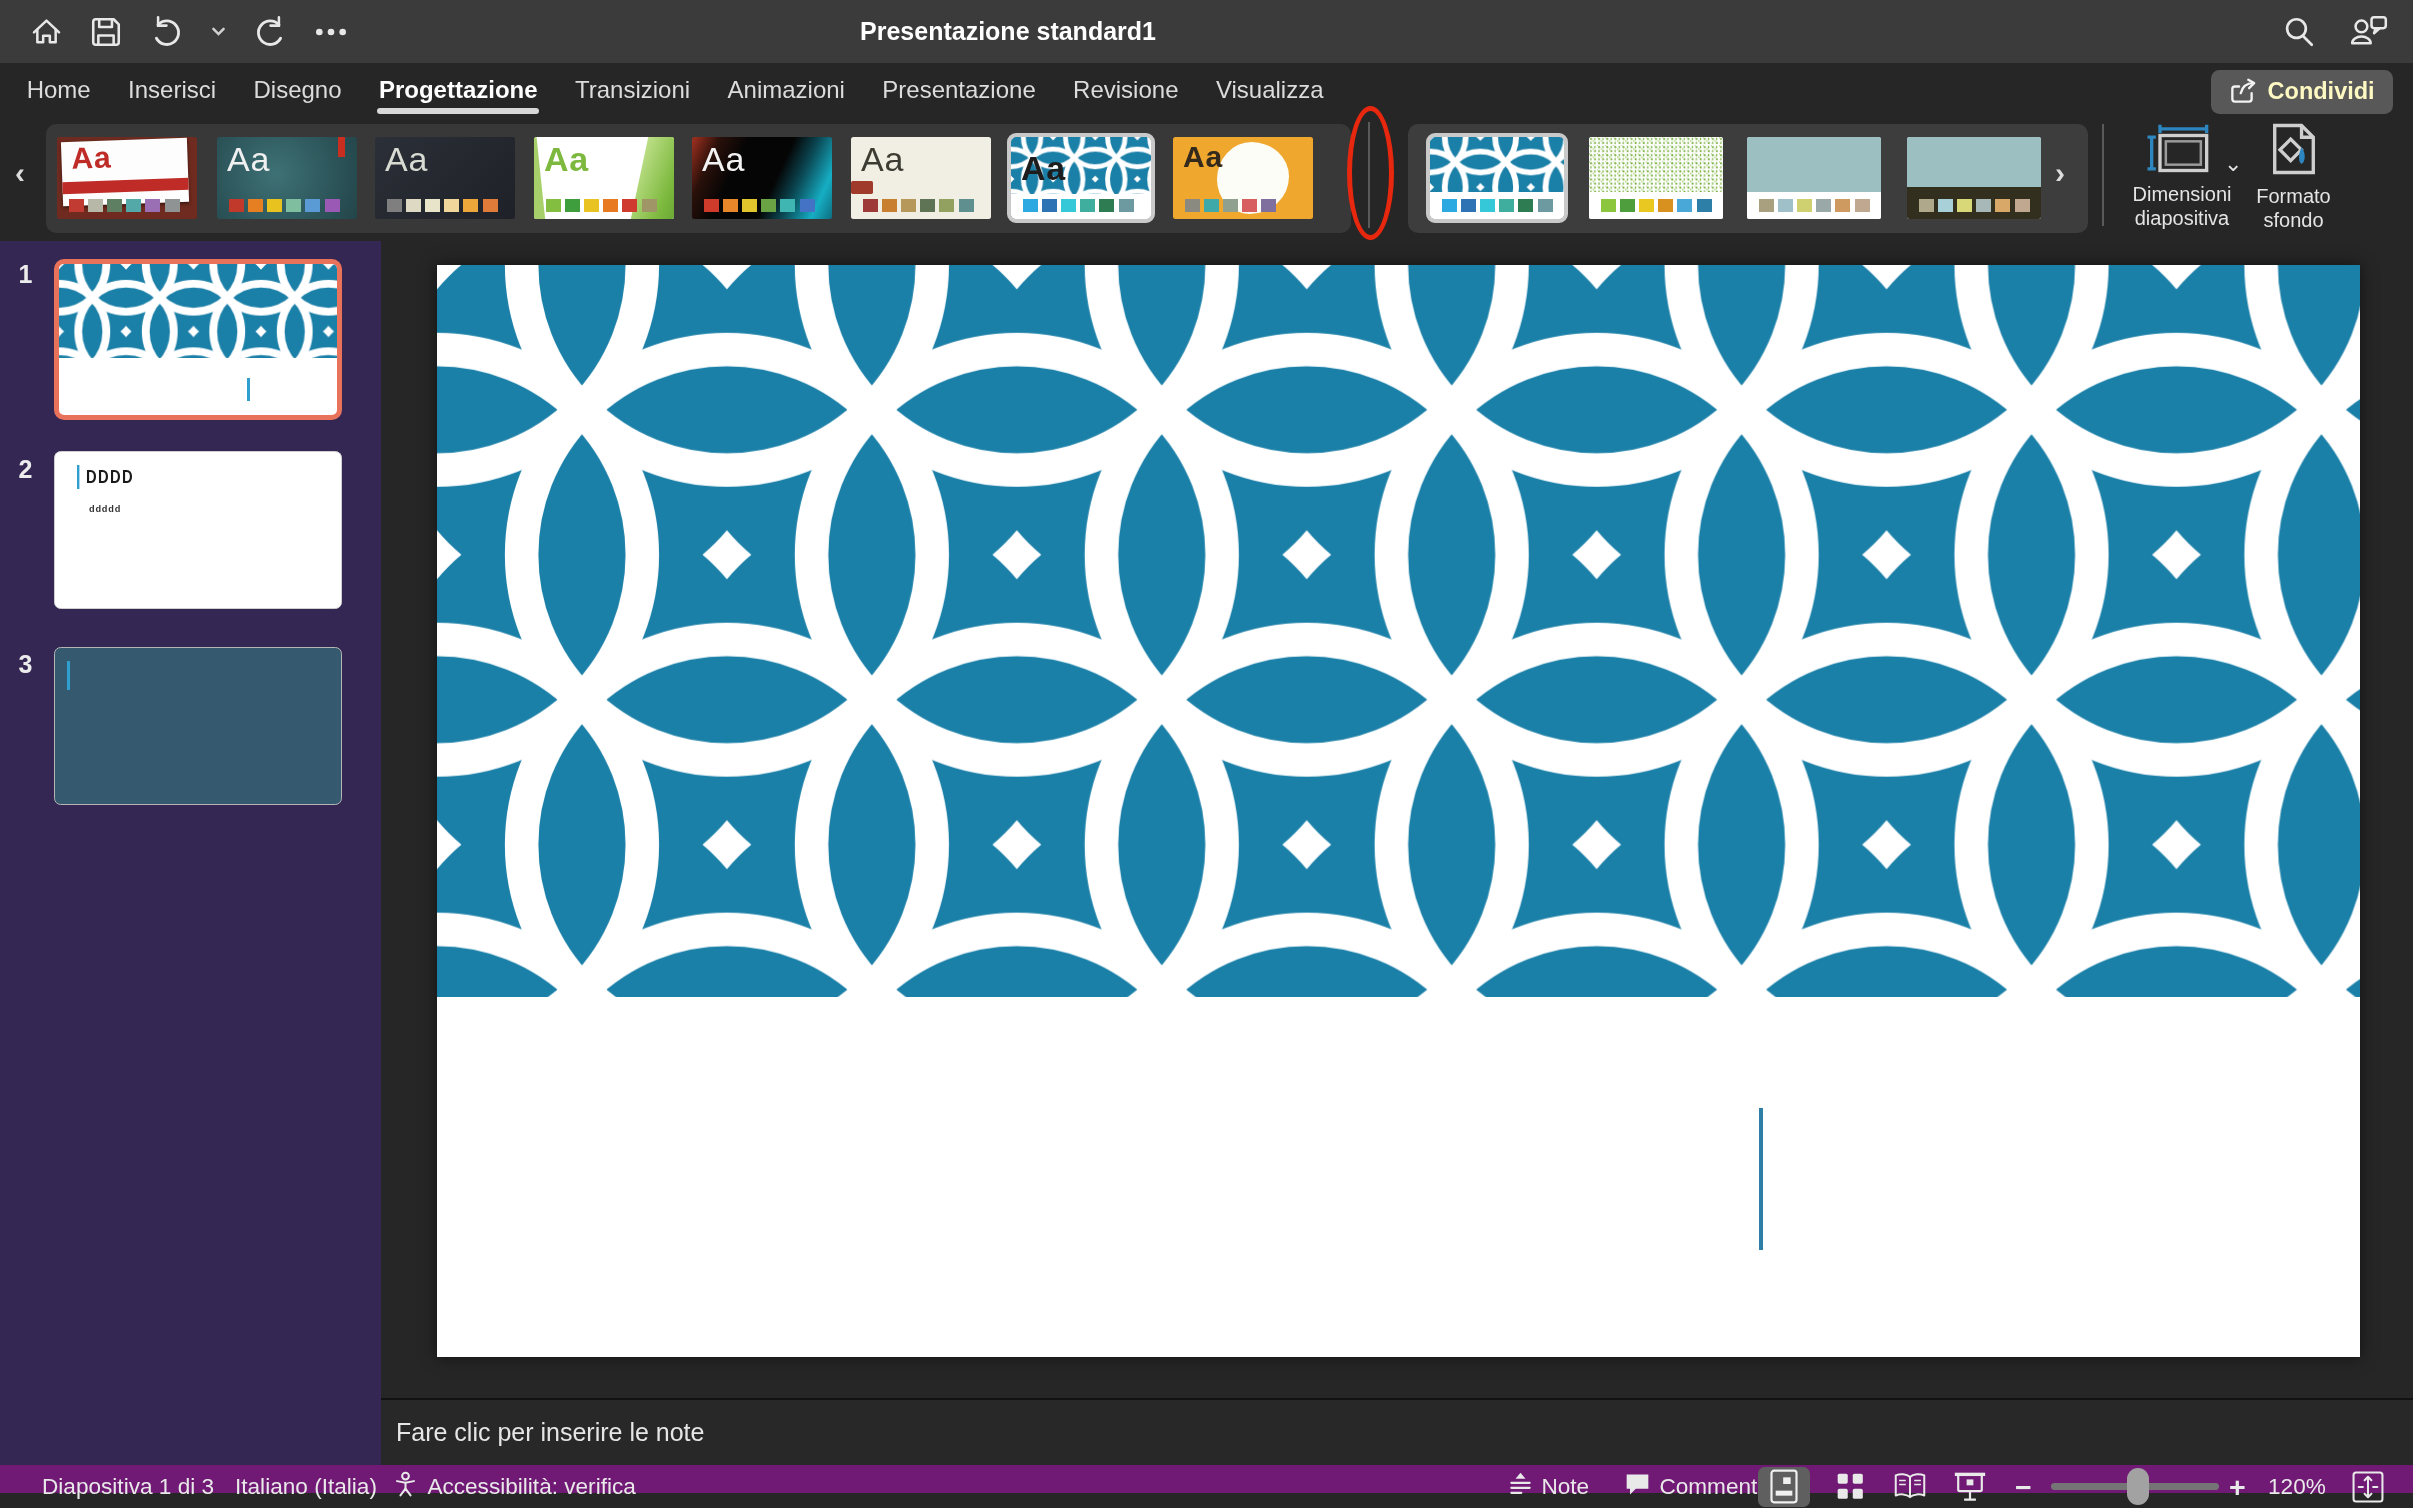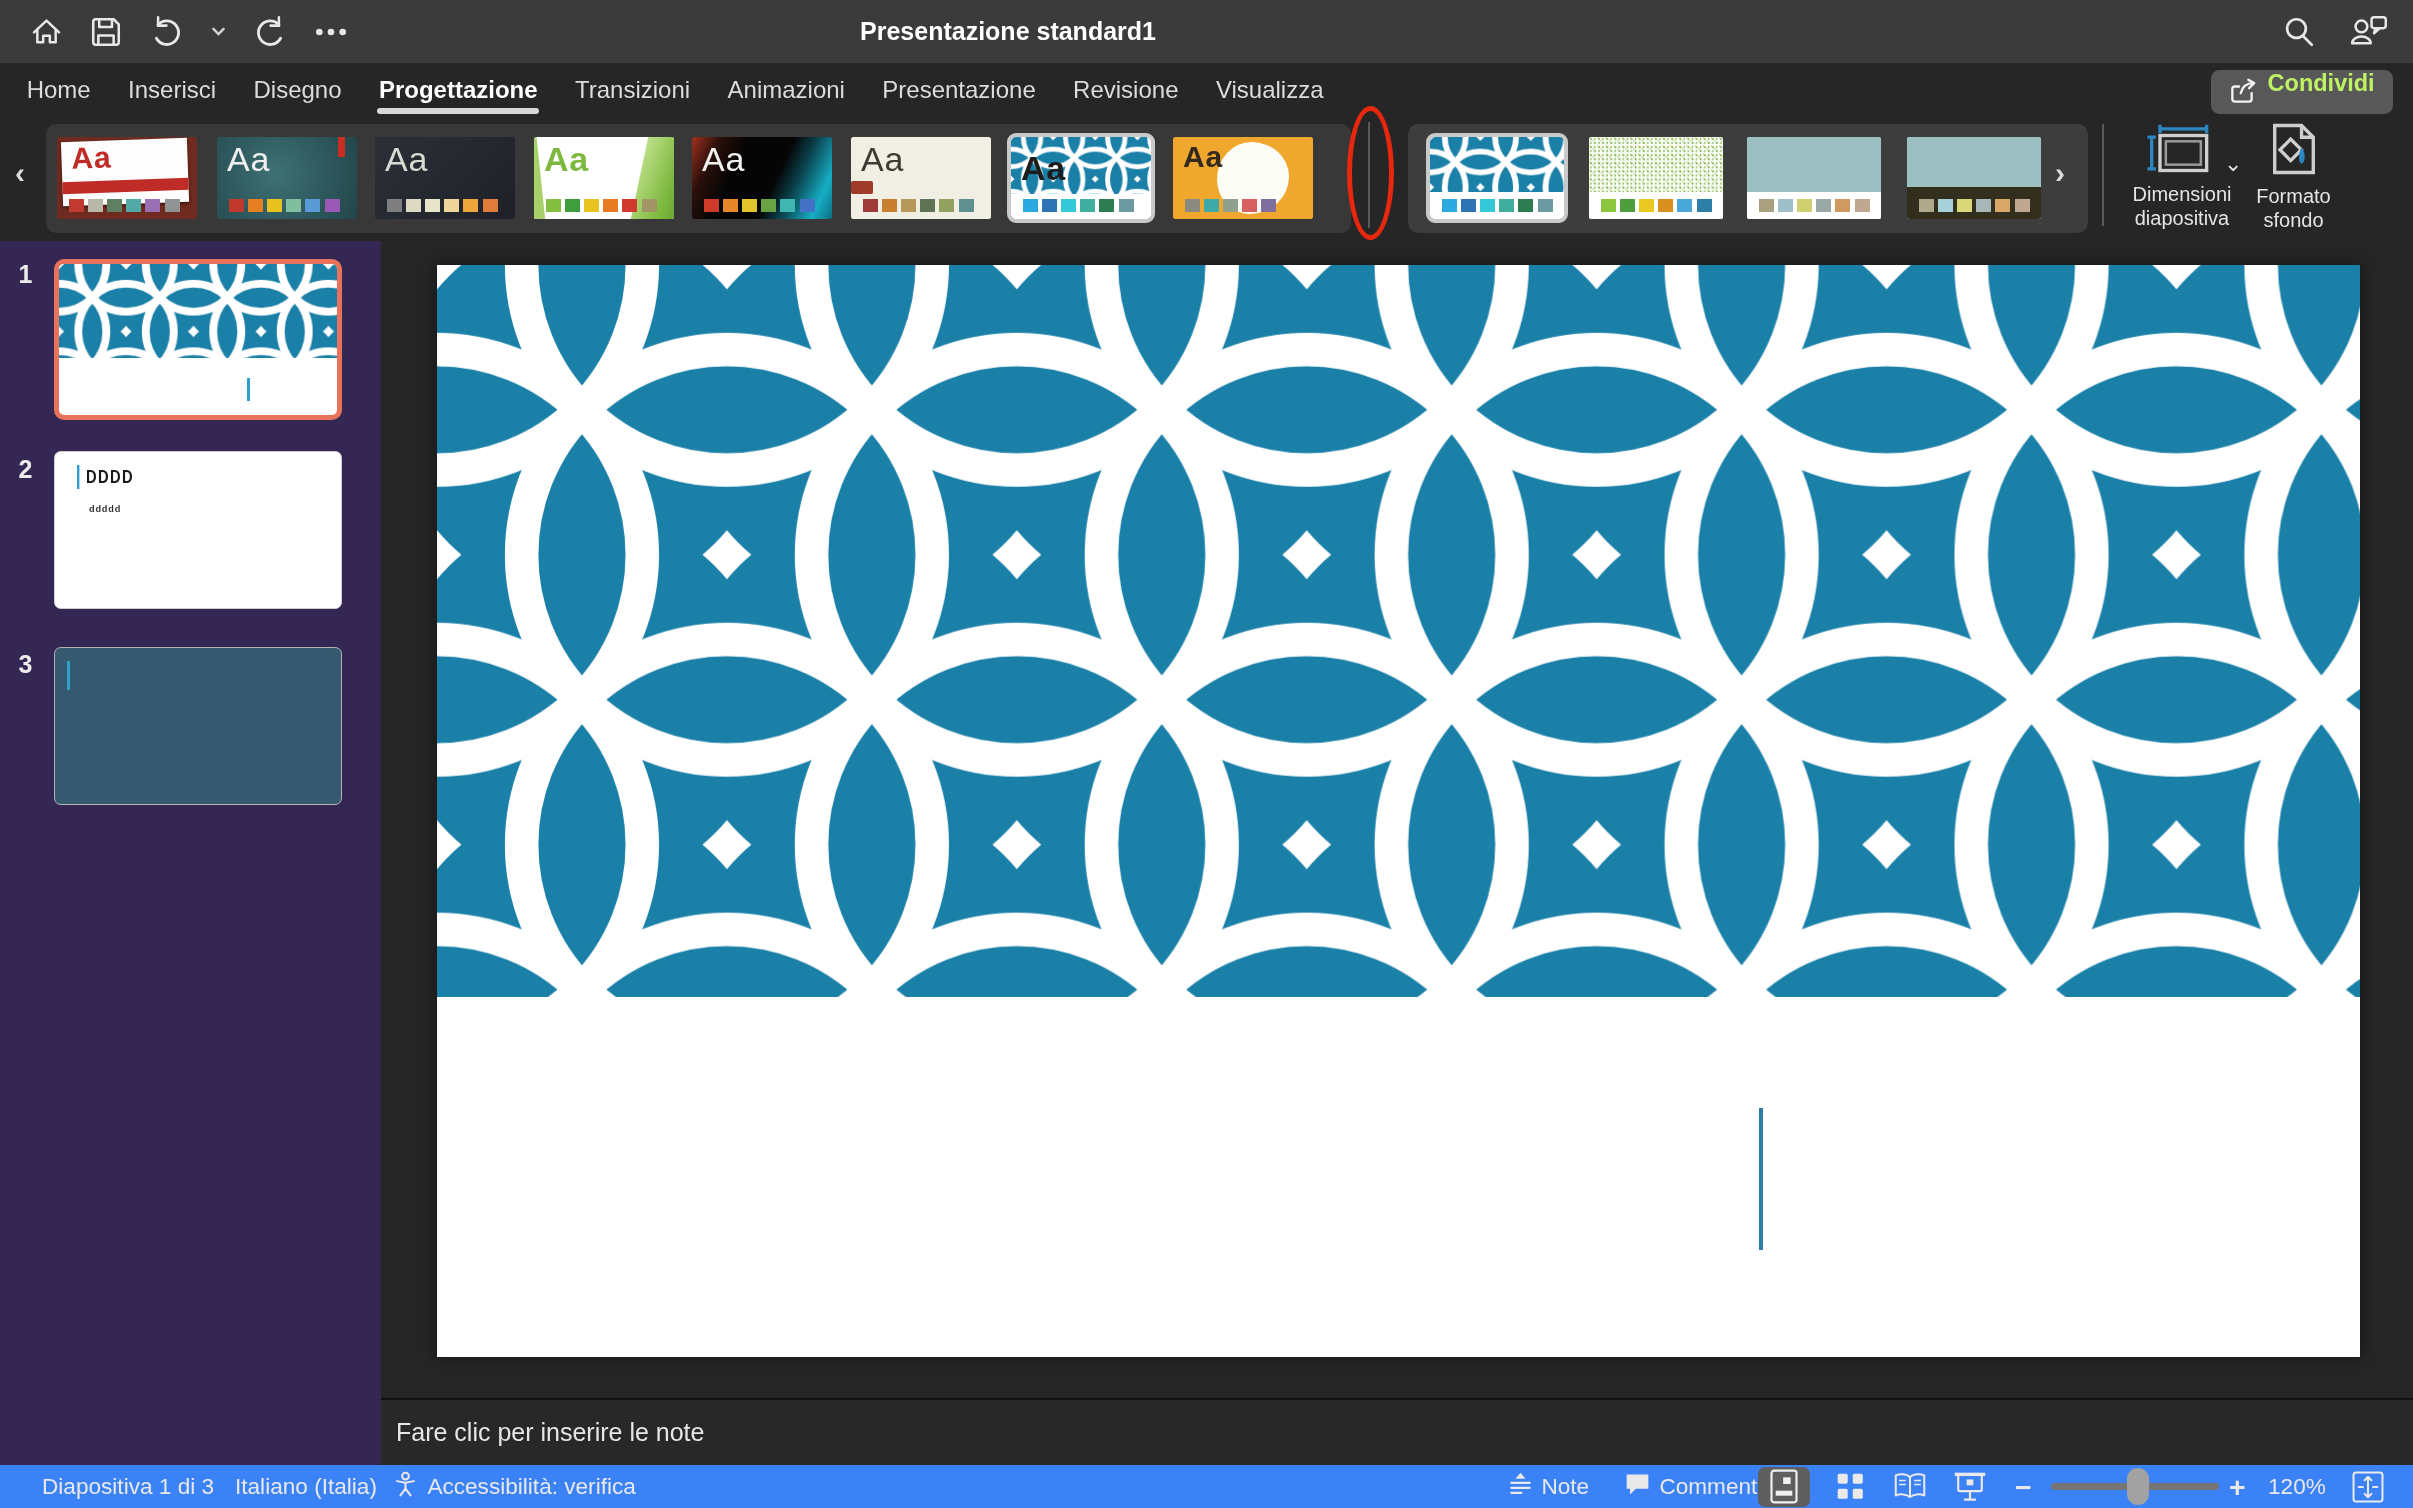--- a/index.html
+++ b/index.html
@@ -15,21 +15,21 @@
     font-size:25px;font-weight:bold;color:#fff;pointer-events:none;}
   #tb-right{position:absolute;right:23.5px;top:0;height:63px;display:flex;align-items:center;gap:32px;}
 
   
   #tabsrow{position:absolute;left:0;top:63px;width:2413px;height:54px;background:#262626;}
   #tabs{position:absolute;left:25px;top:0;height:54px;display:flex;align-items:center;gap:34px;}
   .tab{font-size:24px;color:#dcdcdc;position:relative;padding:6.7px 1.7px;cursor:default;}
   .tab.active{color:#fff;font-weight:bold;}
   .tab.active::after{content:"";position:absolute;left:0;right:0;bottom:-3.4px;height:5.9px;background:#d8d8d8;border-radius:3.4px;}
   #share-btn{position:absolute;right:20px;top:6.7px;height:44px;padding:0 18.4px;background:#585858;border-radius:8.4px;
-    display:flex;gap:10px;font-size:23.5px;font-weight:bold;color:#bef264;}
+    display:flex;align-items:center;gap:10px;font-size:23.5px;font-weight:bold;color:#fef9c3;}
 
   
   #galleryrow{position:absolute;left:0;top:117px;width:2413px;height:123px;background:#262626;}
   #themes-box{position:absolute;left:46px;top:6.7px;width:1305px;height:109px;background:#383838;border-radius:10px;}
   #variants-box{position:absolute;left:1408px;top:6.7px;width:680px;height:109px;background:#3d3d3d;border-radius:10px;}
   .gal-chevron{position:absolute;font-size:30px;font-weight:bold;color:#dcdcdc;top:39px;}
   .thumb{position:absolute;top:13.4px;width:140px;height:82px;border-radius:2.5px;overflow:hidden;background:#fff;}
   .thumb.sel{outline:4.2px solid #c9c9c9;border-radius:5px;}
   .aa{position:absolute;left:10px;top:3.4px;font-size:34px;font-weight:bold;letter-spacing:0.8px;}
   .swatches{position:absolute;left:11.7px;bottom:6.7px;display:flex;gap:4.2px;}
@@ -85,21 +85,21 @@
   #title-text{font-size:102px;font-weight:bold;color:#161616;white-space:nowrap;letter-spacing:2.5px;transform:scaleX(.58) scaleY(1.12);}
   #subtitle-box{left:1353px;top:791px;width:510px;height:237px;display:flex;align-items:center;}
   #subtitle-text{font-size:26px;font-weight:bold;color:#222;padding-left:25px;letter-spacing:0.4px;}
   #title-divider{position:absolute;left:1322px;top:843px;width:4.2px;height:142px;background:#2e7fa8;}
 
   
   #notes{position:absolute;left:381px;top:1398px;width:2032px;height:67px;background:#282828;border-top:2.5px solid #121212;}
   #notes-text{position:absolute;left:15px;top:18.4px;font-size:25px;color:#e6e6e6;}
 
   
-  #statusbar{position:absolute;left:0;top:1465px;width:2413px;height:44px;background:#3b82f6;font-size:22.6px;color:#e9e9e9;}
+  #statusbar{position:absolute;left:0;top:1465px;width:2413px;height:28px;background:#701a75;font-size:22.6px;color:#e9e9e9;}
   .sb-item{position:absolute;top:0;height:44px;display:flex;align-items:center;gap:8.4px;}
   .viewbtn{position:absolute;top:1.7px;width:52px;height:40px;display:flex;align-items:center;justify-content:center;border-radius:6.7px;}
   .viewbtn.active{background:#5f5f5f;}
   #zoom-track{position:absolute;left:2051px;top:18.4px;width:168px;height:6.7px;background:#757575;border-radius:3.4px;}
   #zoom-thumb{position:absolute;left:2127px;top:3.4px;width:22px;height:37px;background:#a2a2a2;border-radius:11px;}
 </style>
 </head>
 <body>
 
 <svg width="0" height="0" style="position:absolute" aria-hidden="true">

